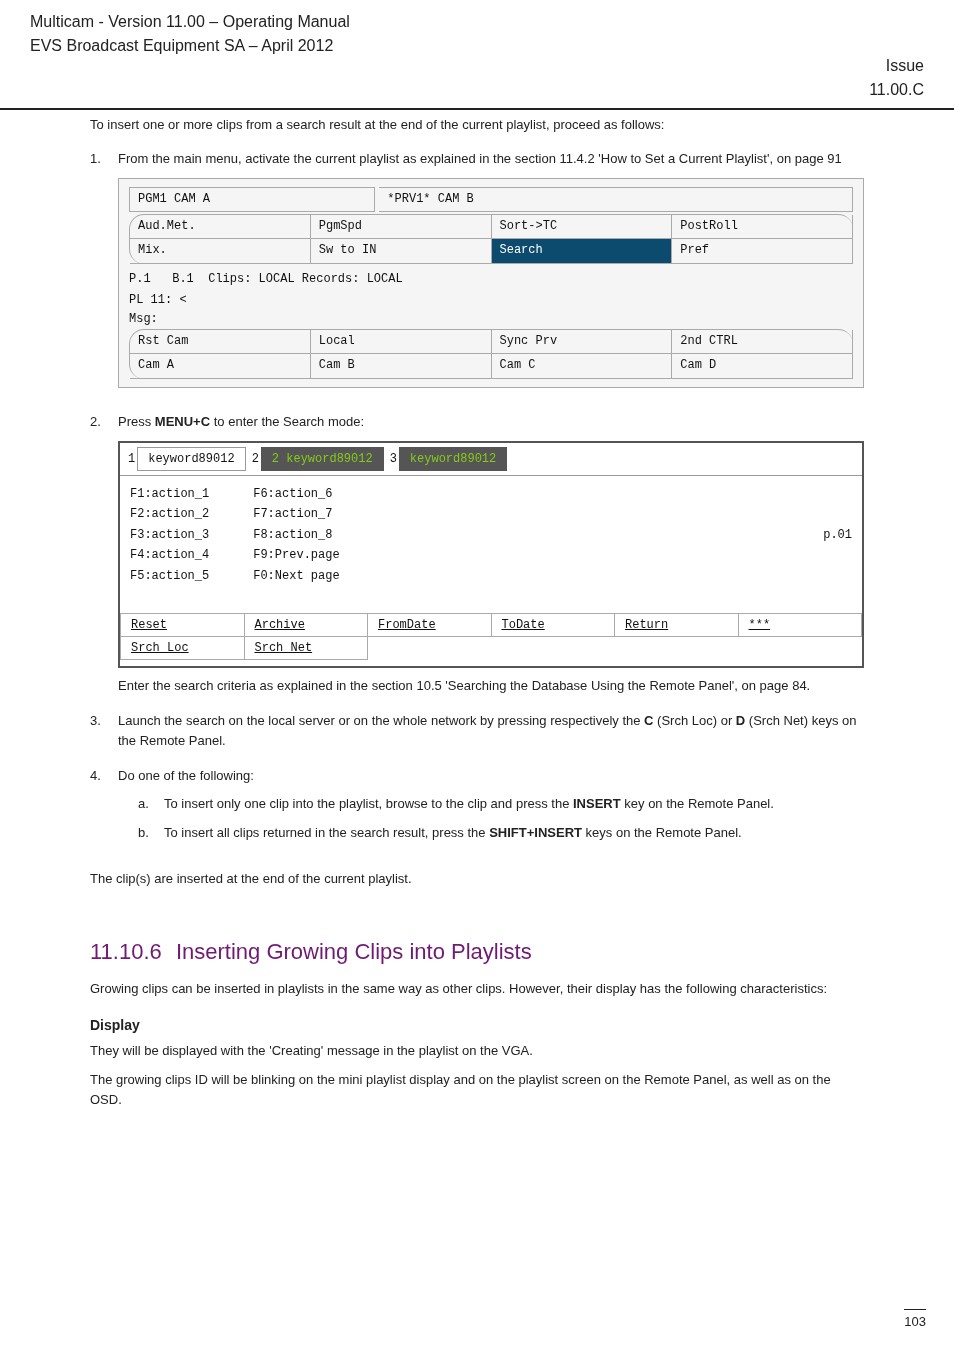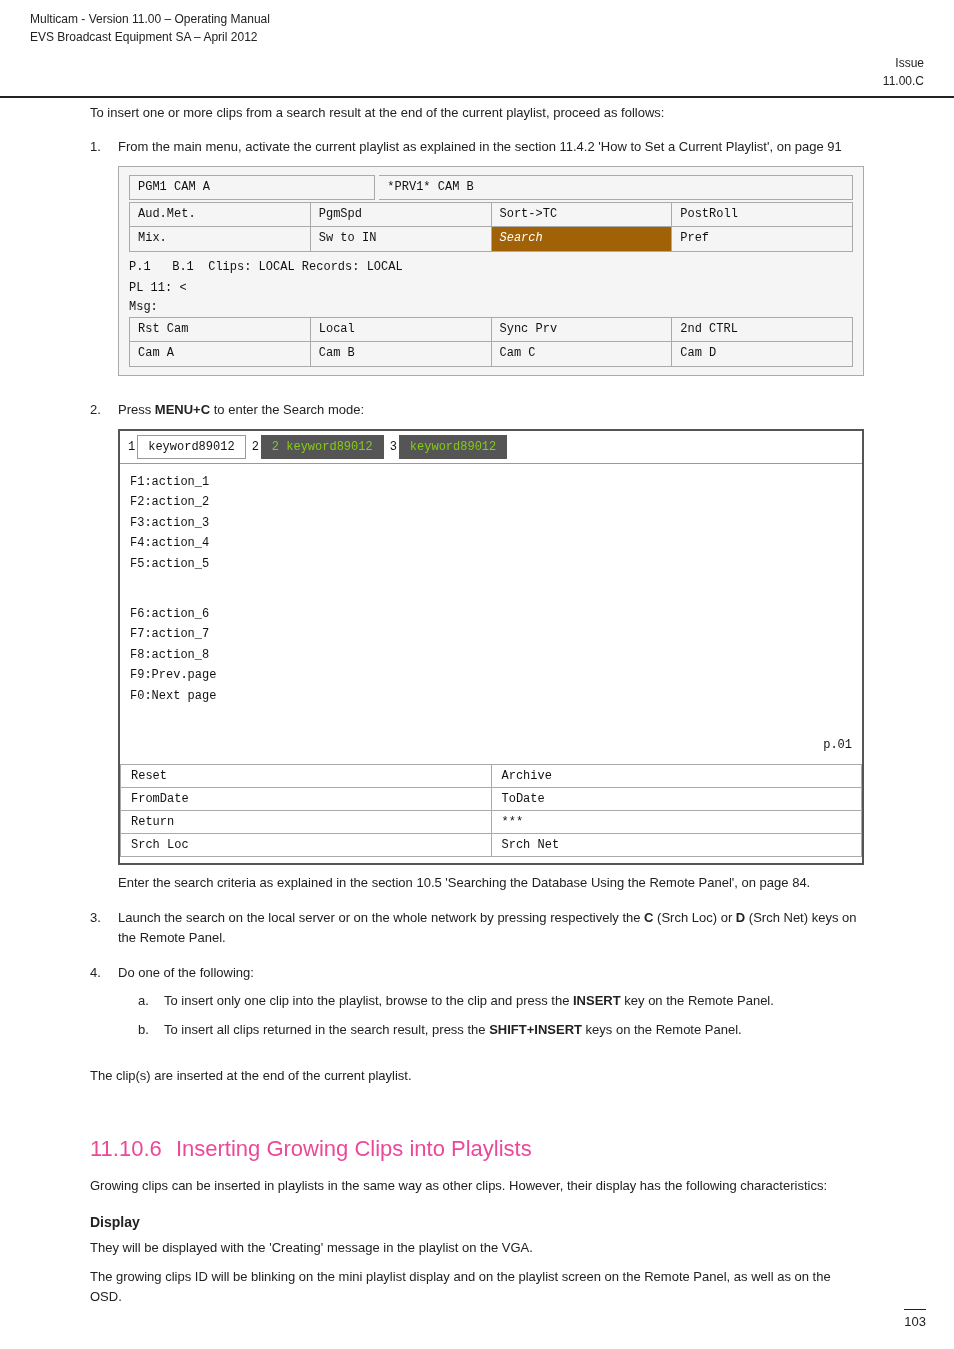--- a/index.html
+++ b/index.html
@@ -12,21 +12,21 @@
       min-height: 1349px;
       position: relative;
     }
 
     
     .header {
       display: flex;
       justify-content: space-between;
       padding: 10px 30px 6px 30px;
       border-bottom: 2px solid #222;
-      font-size: 12px;
+      font-size: 16px;
     }
     .header-left { line-height: 1.5; }
     .header-right { text-align: right; line-height: 1.5; margin-top: 44px; }
 
     
     .content {
       padding: 5px 90px 40px 90px;
     }
 
     
@@ -61,32 +61,32 @@
       padding: 8px 10px;
       margin: 10px 0 8px 0;
       color: #111;
       line-height: 1.6;
     }
     .term-grid {
       display: grid;
       grid-template-columns: 1fr 1fr 1fr 1fr;
       border-left: 1px solid #aaa;
       border-top: 1px solid #aaa;
+      border-radius: 15px;
     }
     .term-grid .tc {
       border-right: 1px solid #aaa;
       border-bottom: 1px solid #aaa;
       padding: 2px 8px;
       font-family: 'Courier New', Courier, monospace;
       font-size: 12px;
     }
     .term-grid .tc.hl {
-      background: #a16207;
+      background: #0c4a6e;
       color: #fff;
-      font-style: italic;
     }
 
     
     .search-box {
       background: #fff;
       border: 2px solid #555;
       font-family: 'Courier New', Courier, monospace;
       font-size: 12px;
       padding: 0;
       margin: 10px 0 8px 0;
@@ -108,30 +108,30 @@
       margin-right: 4px;
     }
     .search-tab.active {
       background: #555;
       color: #84cc16;
       border-color: #555;
     }
     .search-body {
       display: flex;
       padding: 8px 10px 4px 10px;
-      gap: 30px;
-      flex-direction: column;
+      gap: 44px;
     }
     .search-col { line-height: 1.7; }
     .search-grid {
       display: grid;
-      grid-template-columns: 1fr 1fr;
+      grid-template-columns: 1fr 1fr 1fr 1fr 1fr 1fr;
       border-left: 1px solid #aaa;
       border-top: 1px solid #aaa;
-      margin: 6px 0 6px 0;
+      margin: 23px 0 6px 0;
+      text-decoration: underline;
     }
     .search-grid .sc {
       border-right: 1px solid #aaa;
       border-bottom: 1px solid #aaa;
       padding: 2px 10px;
       font-family: 'Courier New', Courier, monospace;
       font-size: 12px;
     }
 
     
@@ -147,21 +147,21 @@
       gap: 10px;
       margin-bottom: 10px;
       line-height: 1.5;
     }
     .alpha-label { min-width: 16px; }
 
     
     .section-heading {
       font-size: 22px;
       font-weight: normal;
-      color: #ec4899;
+      color: #701a75;
       margin: 51px 0 14px 0;
       border-bottom: none;
     }
     .section-heading span.num { margin-right: 8px; }
 
     
     .sub-heading {
       font-size: 14px;
       font-weight: bold;
       margin: 18px 0 8px 0;

